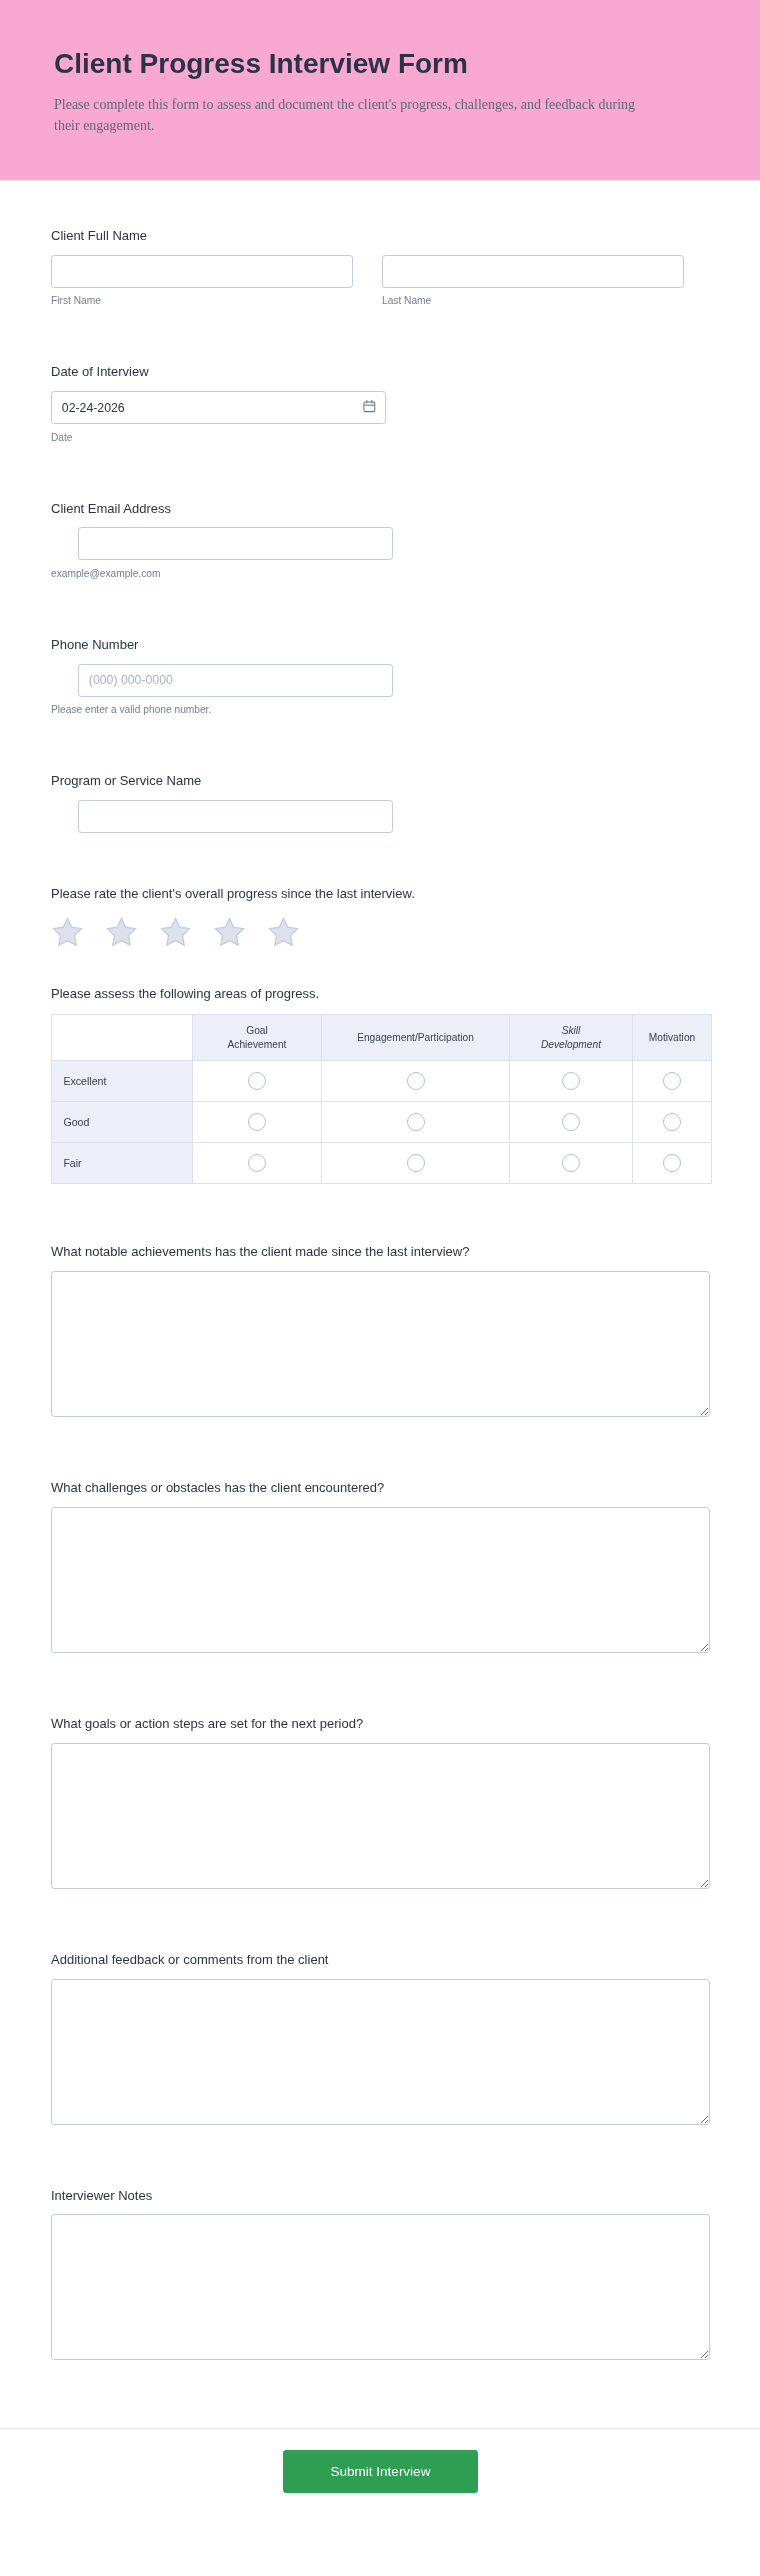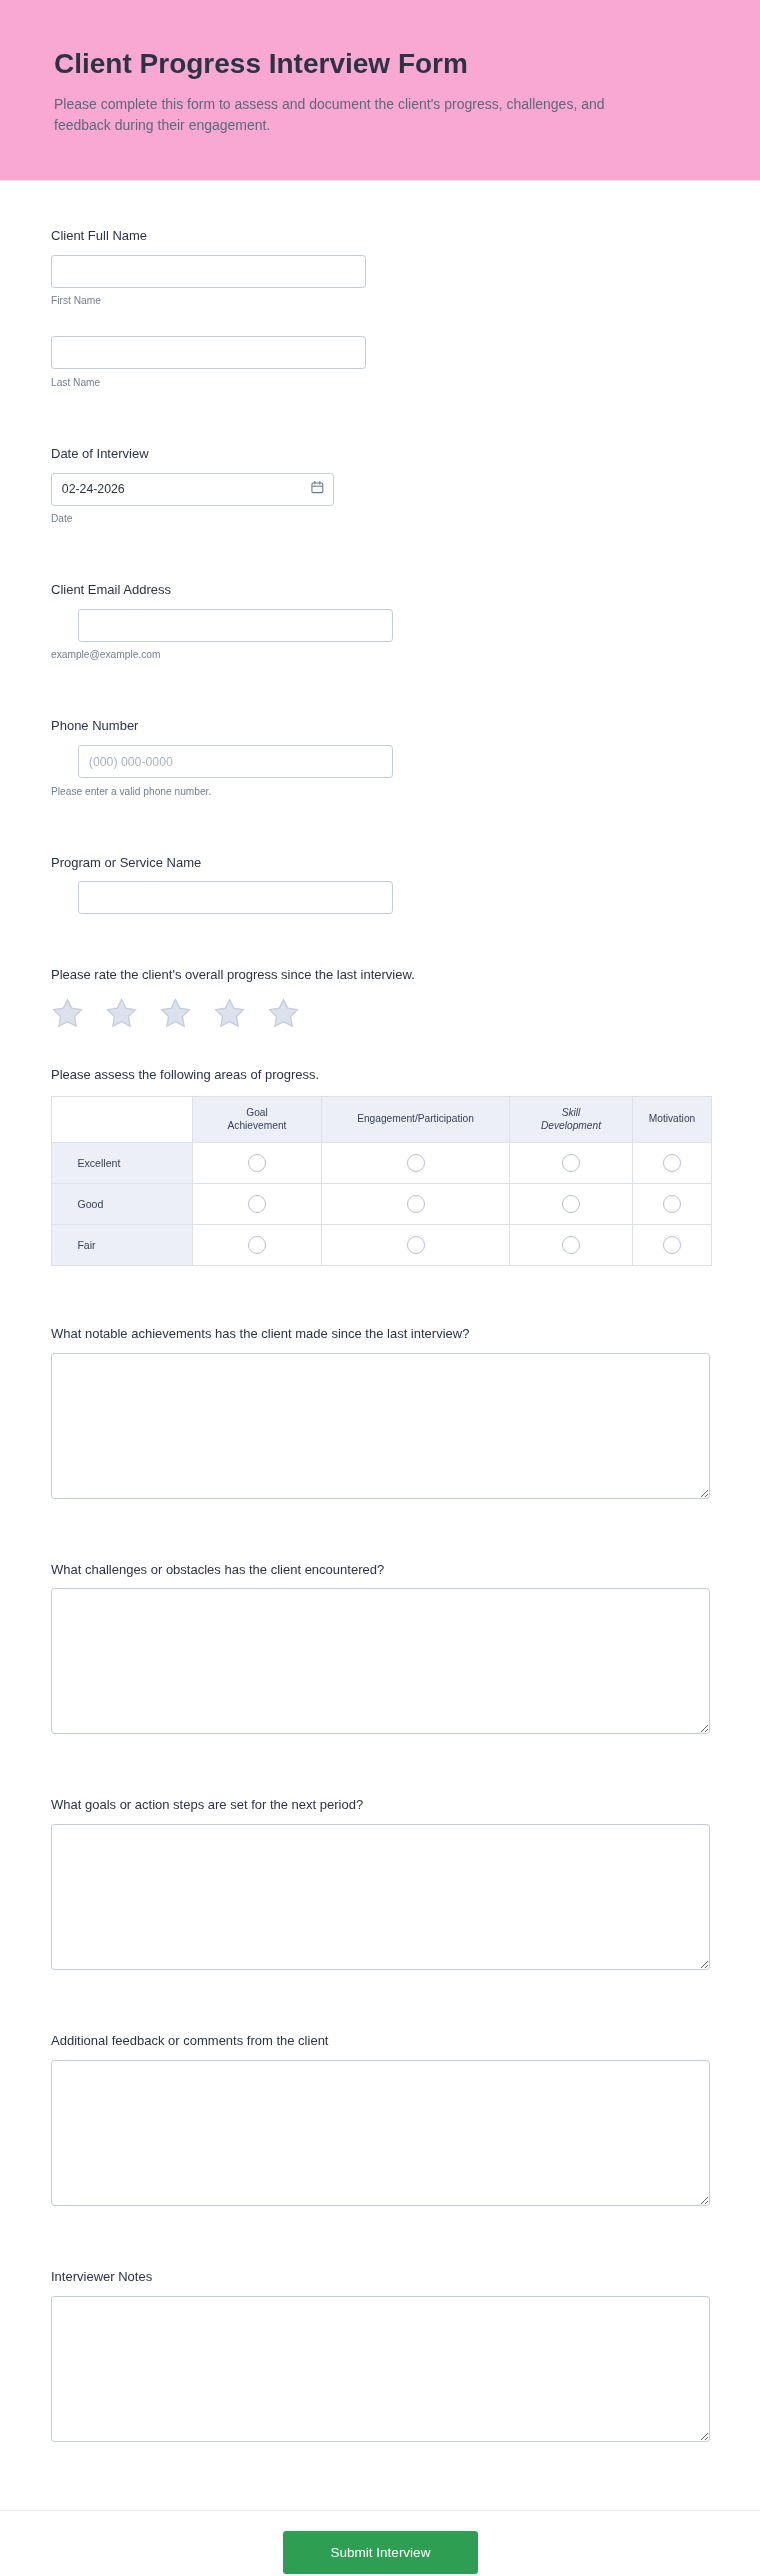--- a/index.html
+++ b/index.html
@@ -33,20 +33,21 @@
     line-height:1.2;
     font-weight:700;
     color:var(--title-color,#2c3345);
   }
   .form-subtitle{
     margin:0;
     max-width:597px;
     font-size:14px;
     line-height:1.55;
     color:#5d6879;
+    font-family:Liberation Serif, serif;
   }
   
   .form-body{padding:46px 77px 0 51px;}
   .field{margin-bottom:56px;}
   .q-label{
     font-size:13px;
     line-height:18px;
     font-weight:500;
     color:var(--label-color,#2c3345);
     margin-bottom:9.8px;
@@ -64,24 +65,24 @@
     outline:none;
   }
   .text-input::placeholder{color:#aab2c2;}
   .sublabel{
     margin-top:6.5px;
     font-size:10.2px;
     line-height:13px;
     color:var(--sublabel-color,#747d90);
   }
   .narrow{width:315px;margin-left:27px;}
-  .name-row{display:flex;gap:29px;flex-direction:column;}
+  .name-row{display:flex;gap:29px;}
   .half{width:315px;}
   
-  .date-wrap{position:relative;width:283px;}
+  .date-wrap{position:relative;width:335px;}
   .date-wrap .text-input{padding-right:34px;}
   .cal-btn{
     position:absolute;right:4.9px;top:4.1px;
     width:24.5px;height:24.5px;border:none;background:transparent;
     display:flex;align-items:center;justify-content:center;cursor:pointer;padding:0;
   }
   
   .field-rating{margin-bottom:36px;}
   .field-rating .q-label{margin-bottom:13px;}
   .stars{display:flex;gap:21px;}
@@ -114,21 +115,21 @@
   .hd-1{max-width:65px;}
   .hd-3{max-width:72px;font-style:italic;}
   th.mx-rowlabel{
     background:var(--matrix-bg,#eceef8);
     padding:6.5px 11.4px;
     font-size:10.6px;
     line-height:1.35;
     color:#3a4154;
     text-align:left;
   }
-  .rl{display:inline-block;max-width:82px;margin-left:14px;}
+  .rl{display:inline-block;max-width:82px;}
   table.matrix tbody td{height:41px;text-align:center;background:#fff;}
   .radio{
     display:inline-block;
     width:18px;height:18px;
     border:0.8px solid #b8bfce;
     border-radius:50%;
     background:#fff;
     cursor:pointer;
     vertical-align:middle;
   }

